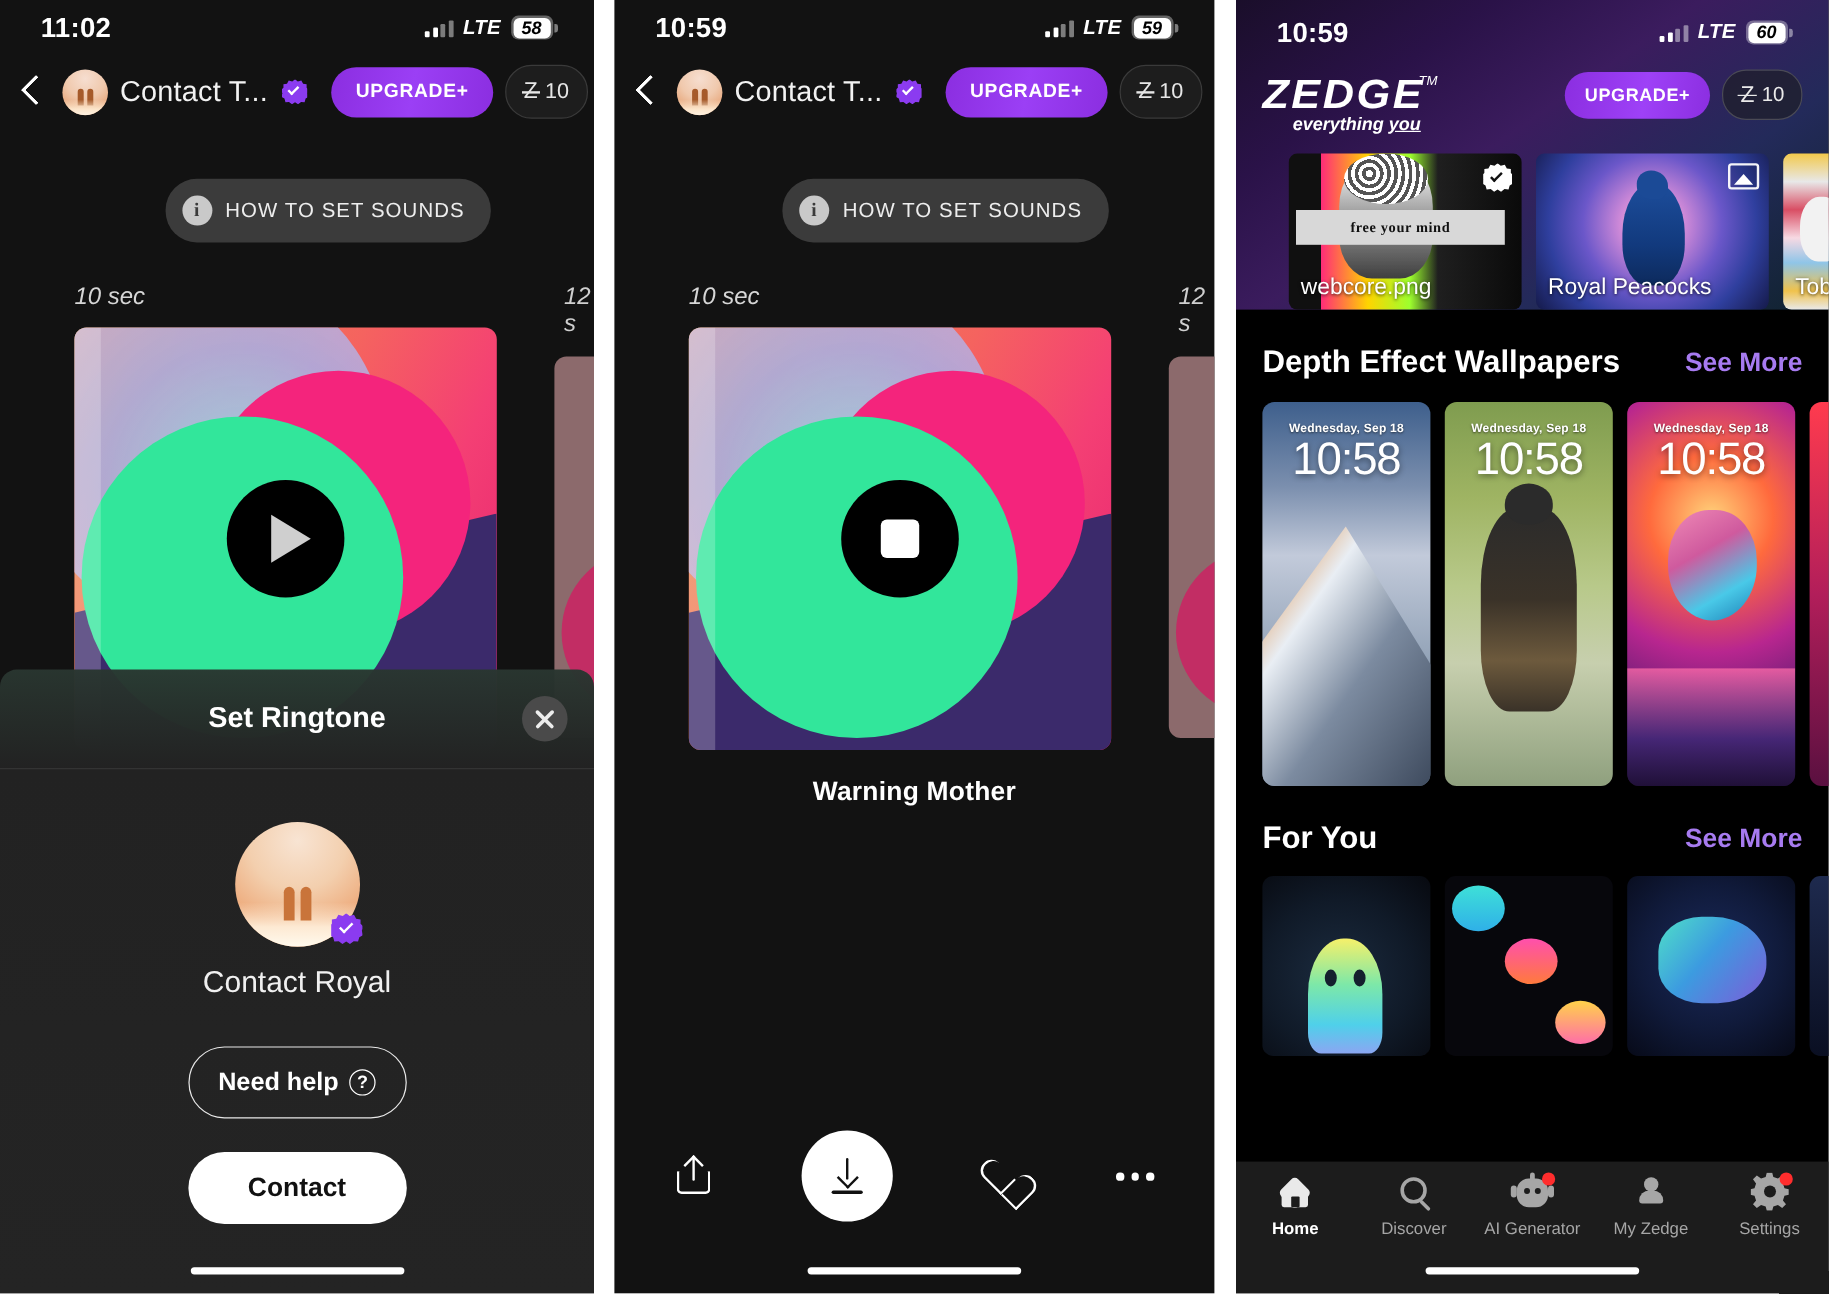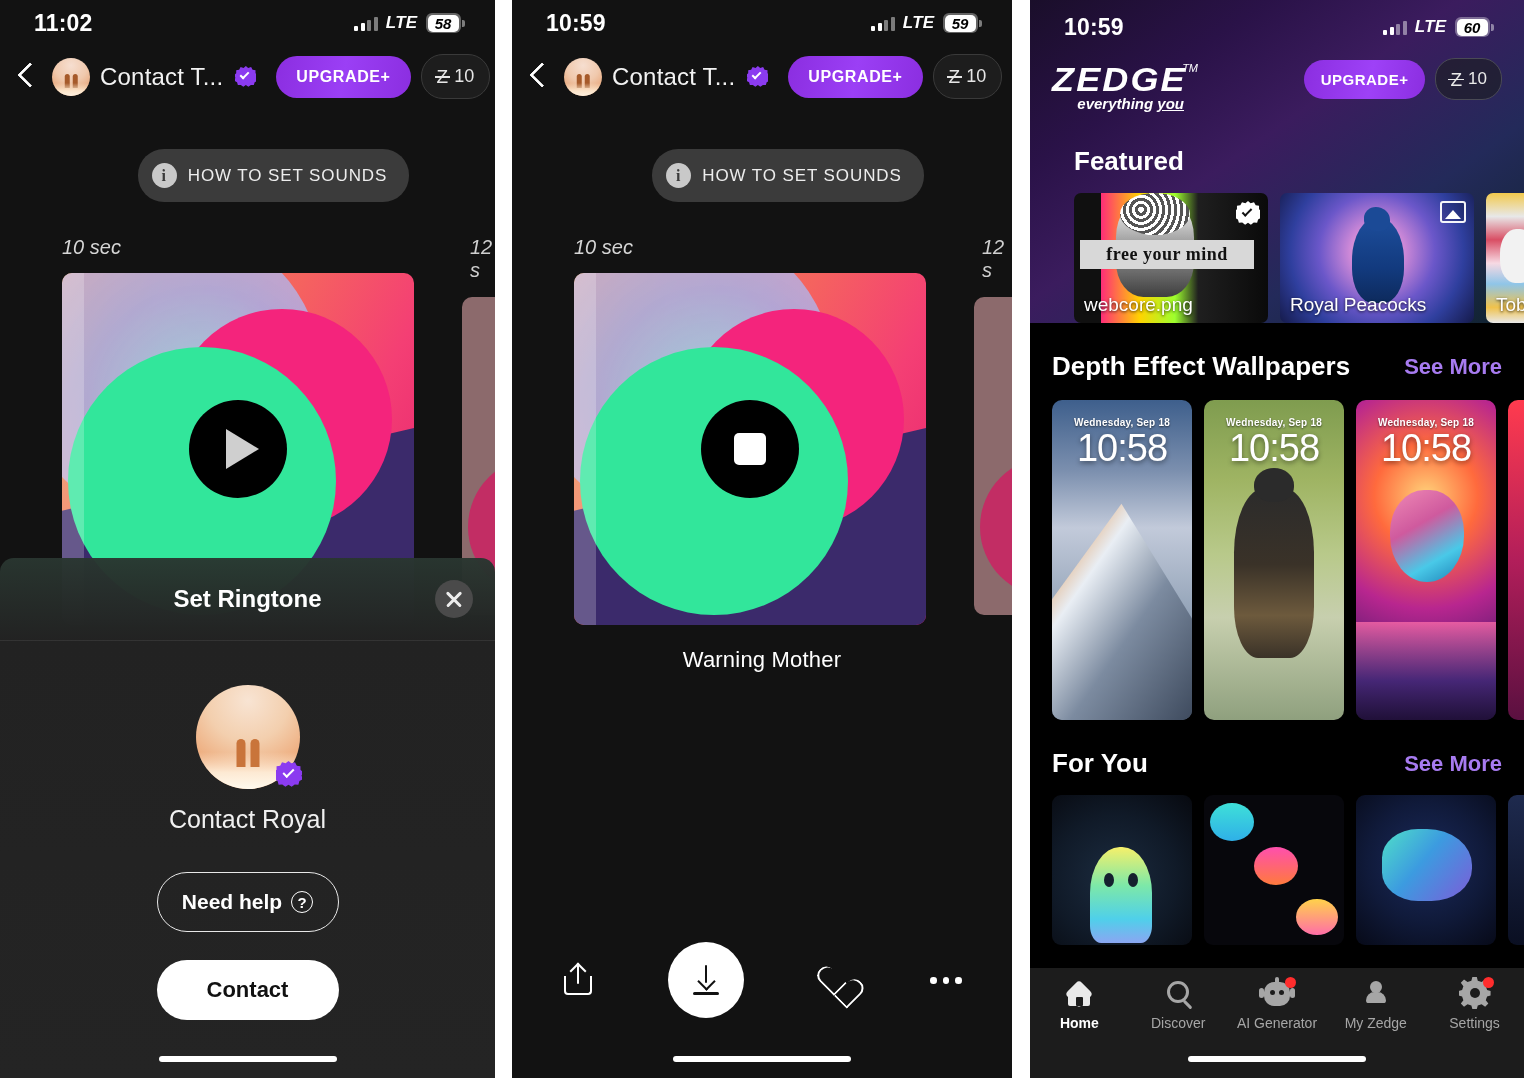--- a/index.html
+++ b/index.html
@@ -140,21 +140,21 @@
     border-top: 20px solid transparent; border-bottom: 20px solid transparent; margin-left: 8px;
   }
   .stop-sq { width: 32px; height: 32px; background: #fff; border-radius: 5px; }
   .artwork-next {
     width: 52px; height: 318px; border-radius: 10px 0 0 10px; flex:none; margin-top: 24px; overflow:hidden;
     position: relative; background: #8c6a6c;
   }
   .artwork-next .nd {
     position:absolute; width: 140px; height: 140px; border-radius: 50%; left: 6px; top: 160px; background: #c22d64;
   }
-  .track-title { text-align: center; font-size: 22px; font-weight: 400; color: #fff; margin-top: 22px; letter-spacing: .2px; }
+  .track-title { text-align: center; font-size: 22px; font-weight: 700; color: #fff; margin-top: 22px; letter-spacing: .2px; }
 
   
   .sheet {
     position: absolute; left: 0; right: 0; bottom: 0; height: 520px;
     background: linear-gradient(180deg, rgba(41,54,48,.97) 0%, rgba(34,34,34,1) 16%, #242424 100%);
     border-radius: 14px 14px 0 0; z-index: 40;
   }
   .sheet-head { position: relative; height: 83px; display:flex; align-items:center; justify-content:center;
     border-bottom: 1px solid rgba(255,255,255,.08); }
   .sheet-title { font-size: 24px; font-weight: 700; color: #fff; }
@@ -290,21 +290,21 @@
   .art-webcore { background: linear-gradient(90deg,#101010 0%,#101010 14%, #ff2d78 14%, #ffd400 34%, #9dff2e 52%, #1f1f1f 64%, #0a0a0a 100%); }
   .art-webcore .headpic {
     position:absolute; left: 42px; top: 4px; width: 78px; height: 100px; border-radius: 40% 40% 35% 35%;
     background: linear-gradient(180deg,#efefef 0%, #9a9a9a 45%, #4a4a4a 100%); filter: contrast(1.2);
   }
   .art-webcore .headpic:before { content:""; position:absolute; left: 4px; top: -4px; right: 4px; height: 42px;
     border-radius: 50%; background: repeating-radial-gradient(circle at 30% 40%, #ffffff 0 3px, #5b5b5b 3px 6px); }
   .art-webcore .banner {
     position:absolute; left: 6px; right: 14px; top: 47px; height: 29px; background: #d8d8d8;
     display:flex; align-items:center; justify-content:center;
-    font-family: "Liberation Serif", serif; font-weight: 700; font-size: 18px; color: #111; letter-spacing: .5px;
+    font-family: "Liberation Serif", serif; font-weight: 700; font-size: 12px; color: #111; letter-spacing: .5px;
   }
   .art-peacock { background: radial-gradient(circle at 50% 45%, #ffd9a8 0%, #d08ad8 22%, #6b57c9 48%, #2f3f9e 72%, #151a4a 100%); }
   .art-peacock .bird { position:absolute; left: 72px; top: 24px; width: 52px; height: 86px; border-radius: 50% 50% 40% 40%;
     background: linear-gradient(180deg,#1d4e9c 0%, #123a7e 60%, #0d2a5c 100%); }
   .art-peacock .bird:before { content:""; position:absolute; left: 12px; top: -10px; width: 26px; height: 24px; border-radius: 50% 60% 40% 50%;
     background:#1b4a96; }
   .art-tobe { background: linear-gradient(180deg,#f2c94c 0%, #e8e8e8 18%, #d94e64 36%, #f7d9e3 54%, #8fc5e8 70%, #f0c24c 88%, #e9e9e9 100%); }
   .art-tobe .bun { position:absolute; left: 14px; top: 36px; width: 36px; height: 54px; border-radius: 45% 45% 42% 42%;
     background: #f2f2f2; }
 
@@ -629,23 +629,20 @@
         </div>
         <div class="z-actions">
           <button class="z-upgrade">UPGRADE+</button>
           <div class="z-credits">
             <span class="zglyph">Z</span>
             <span>10</span>
           </div>
         </div>
       </div>
 
-      <div class="featured-head">
-        <div class="sec-title">Featured</div>
-      </div>
       <div class="feat-row">
         <div class="feat-card art-webcore">
           <div class="headpic"></div>
           <div class="banner">free your mind</div>
           <div class="feat-badge">
               <div class="star"></div>
               <div class="tick"></div>
             </div>
           <div class="cap">webcore.png</div>
         </div>

